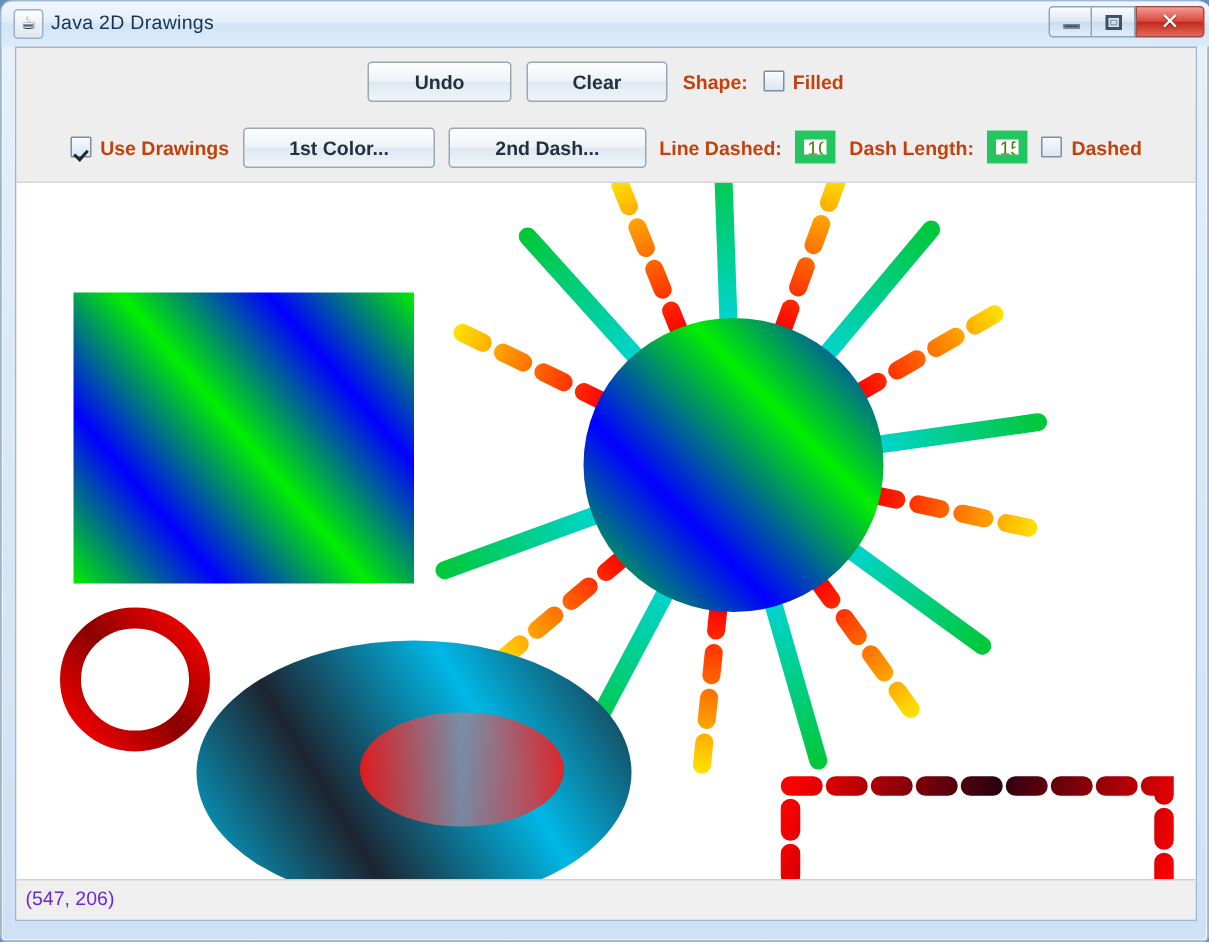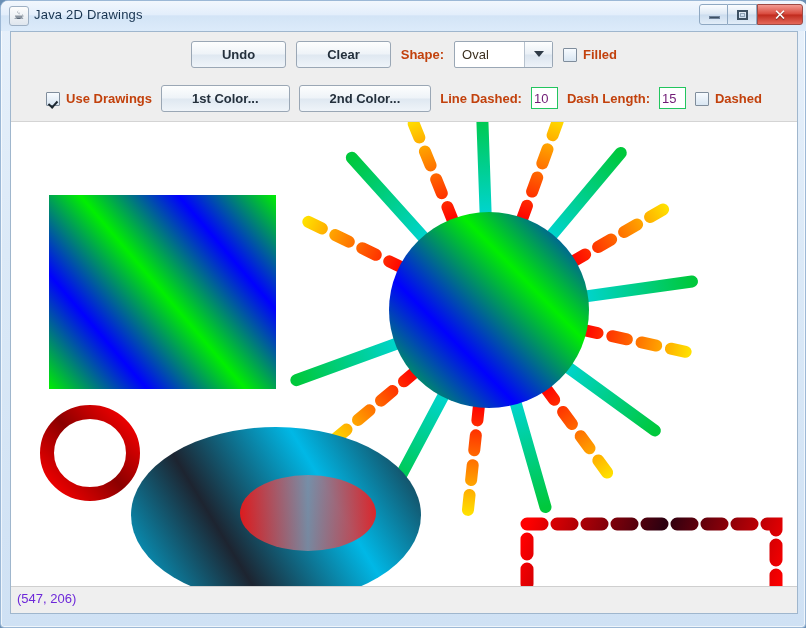--- a/index.html
+++ b/index.html
@@ -54,28 +54,28 @@
 
   .combo{height:27px;width:99px;box-sizing:border-box;border:1px solid #9aa7b5;border-radius:2px;
          background:#fff;display:flex;align-items:stretch;cursor:pointer;}
   .combo-val{flex:1;font-size:13px;color:#3c3020;padding:0 0 0 7px;line-height:25px;}
   .combo-arrow{width:27px;border-left:1px solid #b7c2ce;
        background:linear-gradient(180deg,#fdfefe,#eaf0f6 48%,#dbe5ef 52%,#edf2f8);
        display:flex;align-items:center;justify-content:center;}
   .combo-arrow i{display:block;width:0;height:0;border-left:5px solid transparent;
        border-right:5px solid transparent;border-top:6px solid #2f3b47;}
 
-  .chk{display:flex;align-items:flex-end;gap:6px;cursor:pointer;}
+  .chk{display:flex;align-items:center;gap:6px;cursor:pointer;}
   .box{width:14px;height:14px;box-sizing:border-box;border:1px solid #7f8d9c;border-radius:1px;
        background:linear-gradient(180deg,#f7fbff,#d9e6f2);position:relative;}
   .box.on:after{content:"";position:absolute;left:3px;top:6px;width:4px;height:7px;
        border:solid #1d2730;border-width:0 2px 2px 0;transform:rotate(42deg);}
 
-  .tf{height:22px;width:27px;box-sizing:border-box;border:1px solid #22c55e;background:#fff;
-      font-size:13px;color:#701a75;text-align:left;padding:0 2px;
+  .tf{height:22px;width:27px;box-sizing:border-box;border:6px solid #22c55e;background:#fff;
+      font-size:13px;color:#4d7c0f;text-align:left;padding:0 2px;
       font-family:"Liberation Sans",sans-serif;}
 
   
   .canvas{position:absolute;left:0;top:90px;width:786px;height:466px;background:#fff;overflow:hidden;}
   .canvas svg{display:block;}
 
   .status{position:absolute;left:0;bottom:0;width:786px;height:26px;background:#efefef;
           border-top:1px solid #cfcfcf;}
   .status span{position:absolute;left:6px;top:4px;font-size:13px;color:#6d28d9;}
 </style>
@@ -101,39 +101,33 @@
   </div>
 
   <div class="client">
 
     <div class="toolbar">
 
       <div class="row row1">
         <button class="jbtn">Undo</button>
         <button class="jbtn">Clear</button>
         <span class="lbl">Shape:</span>
-        <div class="combo">
-          <span class="combo-val">Oval</span>
-          <span class="combo-arrow">
-              <i></i>
-            </span>
-        </div>
         <label class="chk">
           <span class="box"></span>
           <span class="lbl">Filled</span>
         </label>
       </div>
 
       <div class="row row2">
         <label class="chk">
           <span class="box on"></span>
           <span class="lbl">Use Drawings</span>
         </label>
         <button class="jbtn" style="min-width:113px">1st Color...</button>
-        <button class="jbtn" style="min-width:113px">2nd Color...</button>
+        <button class="jbtn" style="min-width:113px">2nd Dash...</button>
         <span class="lbl">Line Dashed:</span>
         <input class="tf" type="text" value="10" style="">
         <span class="lbl">Dash Length:</span>
         <input class="tf" type="text" value="15" style="">
         <label class="chk">
           <span class="box"></span>
           <span class="lbl">Dashed</span>
         </label>
       </div>
     </div>

